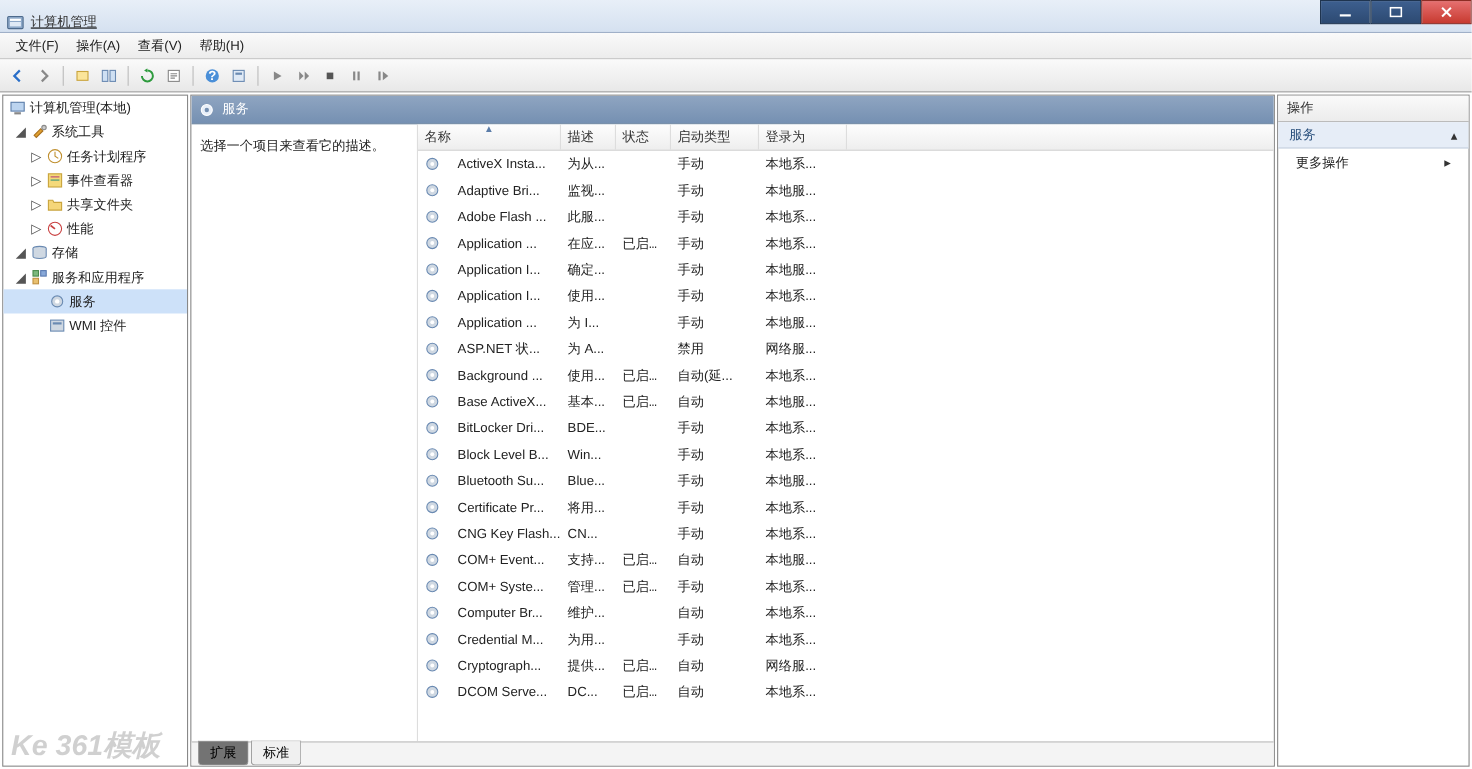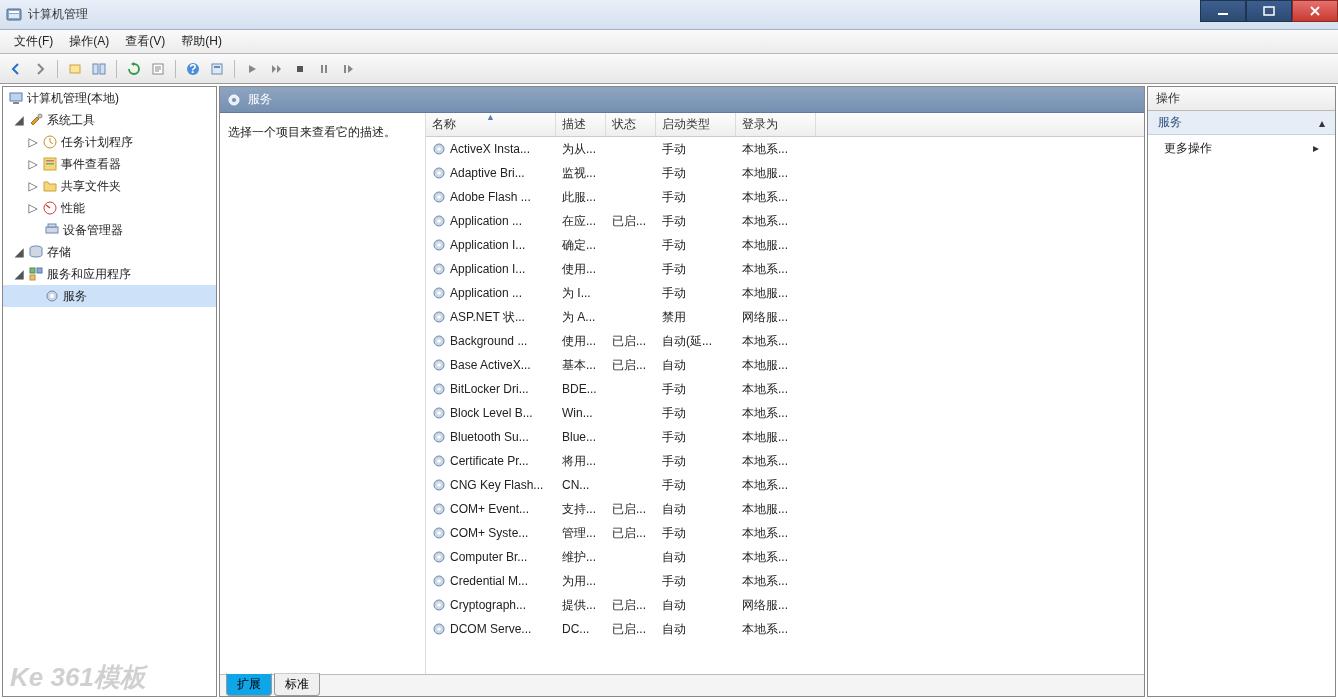--- a/index.html
+++ b/index.html
@@ -1,70 +1,70 @@
 <!DOCTYPE html>
 <html><head>
 <meta charset="utf-8">
 <style>
 * { box-sizing: border-box; margin: 0; padding: 0; font-family: "Microsoft YaHei", "Segoe UI", Tahoma, sans-serif; font-size: 12px; }
 body { background: #fff; overflow: hidden; width: 1338px; height: 699px; }
 
 
-.titlebar { height: 30px; background: linear-gradient(#e8eff8, #d5e1f0); display: flex; align-items: center; border-bottom: 1px solid #a0b0c8; position: relative; }
+.titlebar { height: 30px; background: linear-gradient(#e8eff8, #d5e1f0); display: flex; align-items: flex-end; border-bottom: 1px solid #a0b0c8; position: relative; text-decoration: underline; }
 .titlebar .app-icon { width: 16px; height: 16px; margin: 0 6px; display: inline-flex; align-items: center; justify-content: center; }
 .titlebar .title { color: #333; }
 .winbtns { position: absolute; right: 0; top: 0; display: flex; }
 .winbtn { width: 46px; height: 22px; display: flex; align-items: center; justify-content: center; }
 .winbtn.min, .winbtn.max { background: linear-gradient(#3d5f8f, #2d4a72); color: #fff; border: 1px solid #1f344f; }
 .winbtn.close { background: linear-gradient(#e67070, #c73a30); color: #fff; border: 1px solid #8c2c24; }
 .winbtn svg { width: 12px; height: 10px; }
 
 
 .menubar { height: 24px; background: linear-gradient(#fafafa, #ececec); border-bottom: 1px solid #b8b8b8; display: flex; align-items: center; padding-left: 6px; }
 .menuitem { padding: 14px 8px; color: #222; }
 
 
 .toolbar { height: 30px; background: linear-gradient(#fafafa, #e8e8e8); border-bottom: 1px solid #999; display: flex; align-items: center; padding: 0 6px; gap: 4px; }
 .tbtn { width: 20px; height: 20px; display: flex; align-items: center; justify-content: center; border: 1px solid transparent; border-radius: 2px; }
 .tbtn svg { width: 14px; height: 14px; }
 .sep { width: 1px; height: 18px; background: #bbb; margin: 0 3px; }
 
 
 .main { display: flex; height: calc(100% - 30px - 24px - 30px); }
-.tree { width: 215px; border: 1px solid #888; margin: 2px 0 2px 2px; overflow: auto; background: #fff; }
+.tree { width: 169px; border: 1px solid #888; margin: 2px 0 2px 2px; overflow: auto; background: #fff; }
 .middle { flex: 1; border: 1px solid #888; margin: 2px 0 2px 2px; display: flex; flex-direction: column; overflow: hidden; background: #fff; }
-.actions { width: 189px; border: 1px solid #888; margin: 2px 2px 2px 2px; background: #fff; display: flex; flex-direction: column; }
+.actions { width: 175px; border: 1px solid #888; margin: 2px 2px 2px 2px; background: #fff; display: flex; flex-direction: column; }
 
 
 .tree-row { display: flex; align-items: center; height: 22px; white-space: nowrap; }
 .tree-row.selected { background: #cde1f9; }
 .twisty { width: 12px; height: 12px; display: inline-flex; align-items: center; justify-content: center; color: #555; }
 .tree-icon { width: 16px; height: 16px; margin: 0 3px; display: inline-flex; align-items: center; justify-content: center; }
 .tree-label { color: #222; }
 
 
 .svc-header { height: 26px; background: linear-gradient(#8fa5c1, #7590b2); color: #fff; display: flex; align-items: center; padding: 0 6px; gap: 6px; border-bottom: 1px solid #5f7a9a; }
 .svc-header .gear { width: 16px; height: 16px; }
 .svc-body { flex: 1; display: flex; overflow: hidden; }
 .svc-desc { width: 205px; padding: 10px 8px; color: #222; line-height: 1.5; }
 .svc-table-wrap { flex: 1; display: flex; flex-direction: column; overflow: hidden; border-left: 1px solid #ddd; }
 .svc-thead { display: flex; background: linear-gradient(#fdfdfd, #eee); border-bottom: 1px solid #ccc; height: 24px; align-items: stretch; }
 .svc-th { border-right: 1px solid #ddd; padding: 4px 6px; color: #333; position: relative; display: flex; align-items: center; }
 .sort-arrow { position: absolute; top: -1px; left: 50%; transform: translateX(-50%); color: #5b7da9; font-size: 9px; }
 .svc-rows { flex: 1; overflow-y: scroll; overflow-x: hidden; }
 .svc-row { display: flex; height: 24px; align-items: center; }
 .svc-cell { padding: 0 6px; overflow: hidden; text-overflow: ellipsis; white-space: nowrap; color: #222; }
-.svc-cell.name { display: flex; align-items: center; gap: 4px; }
+.svc-cell.name { display: flex; align-items: center; gap: 16px; }
 .svc-icon { width: 14px; height: 14px; flex-shrink: 0; }
-.c0 { width: 130px; } .c1 { width: 50px; } .c2 { width: 50px; } .c3 { width: 80px; } .c4 { width: 80px; }
+.c0 { width: 130px; } .c1 { width: 50px; } .c2 { width: 50px; font-family: Liberation Mono, monospace; } .c3 { width: 80px; } .c4 { width: 80px; }
 
 
 .btm-tabs { height: 22px; border-top: 1px solid #bbb; display: flex; align-items: flex-end; padding-left: 6px; background: #f4f4f4; }
 .btm-tab { padding: 2px 10px; border: 1px solid #999; border-top-color: #ccc; background: #f0f0f0; border-radius: 0 0 4px 4px; margin-right: 2px; }
-.btm-tab.active { background: #0ea5e9; border-top-color: #fff; }
+.btm-tab.active { background: #737373; border-top-color: #fff; }
 
 
 .act-head { height: 24px; background: linear-gradient(#fafafa, #ececec); border-bottom: 1px solid #bbb; display: flex; align-items: center; padding: 0 8px; color: #333; }
 .act-sect { background: #e6edf7; border-bottom: 1px solid #c5d0de; height: 24px; display: flex; align-items: center; justify-content: space-between; padding: 0 10px; color: #294f7c; }
 .act-item { height: 26px; display: flex; align-items: center; justify-content: space-between; padding: 0 16px; color: #222; text-align: right; }
 .arrow-up { color: #333; }
 .arrow-right { color: #333; }
 
 
 .svc-rows::-webkit-scrollbar { width: 17px; }
@@ -247,29 +247,20 @@
     <div class="tree-row" style="padding-left:24px">
       <span class="twisty">▷</span>
       <span class="tree-icon">
           <svg viewBox="0 0 16 16">
             <circle cx="8" cy="8" r="6" fill="#fff" stroke="#c94040"></circle>
             <path d="M8 8 L4 5" stroke="#c94040" stroke-width="1.5"></path>
           </svg>
         </span>
       <span class="tree-label">性能</span>
     </div>
-    <div class="tree-row" style="padding-left:38px">
-      <span class="tree-icon">
-          <svg viewBox="0 0 16 16">
-            <rect x="2" y="5" width="12" height="6" fill="#cfd8e2" stroke="#6a8ab2"></rect>
-            <rect x="4" y="2" width="8" height="3" fill="#cfd8e2" stroke="#6a8ab2"></rect>
-          </svg>
-        </span>
-      <span class="tree-label">设备管理器</span>
-    </div>
     <div class="tree-row" style="padding-left:10px">
       <span class="twisty">◢</span>
       <span class="tree-icon">
           <svg viewBox="0 0 16 16">
             <ellipse cx="8" cy="4" rx="6" ry="2" fill="#cfd8e2" stroke="#6a8ab2"></ellipse>
             <path d="M2 4 v7 a6 2 0 0 0 12 0 v-7" fill="#cfd8e2" stroke="#6a8ab2"></path>
           </svg>
         </span>
       <span class="tree-label">存储</span>
     </div>
@@ -285,20 +276,29 @@
       <span class="tree-label">服务和应用程序</span>
     </div>
     <div class="tree-row selected" style="padding-left:38px">
       <span class="tree-icon">
           <svg viewBox="0 0 16 16">
             <circle cx="8" cy="8" r="5" fill="#cfd8e2" stroke="#6a8ab2"></circle>
             <circle cx="8" cy="8" r="2" fill="#fff"></circle>
           </svg>
         </span>
       <span class="tree-label">服务</span>
+    </div>
+    <div class="tree-row" style="padding-left:38px">
+      <span class="tree-icon">
+          <svg viewBox="0 0 16 16">
+            <rect x="2" y="3" width="12" height="10" fill="#cfd8e2" stroke="#6a8ab2"></rect>
+            <rect x="4" y="5" width="8" height="2" fill="#6a8ab2"></rect>
+          </svg>
+        </span>
+      <span class="tree-label">WMI 控件</span>
     </div>
   </div>
 
   <div class="middle">
     <div class="svc-header">
       <span class="gear"><svg viewBox="0 0 16 16">
             <circle cx="8" cy="8" r="5" fill="#e8eff8" stroke="#fff"></circle>
             <circle cx="8" cy="8" r="2" fill="#7590b2"></circle>
           </svg></span>
       <span>服务</span>

